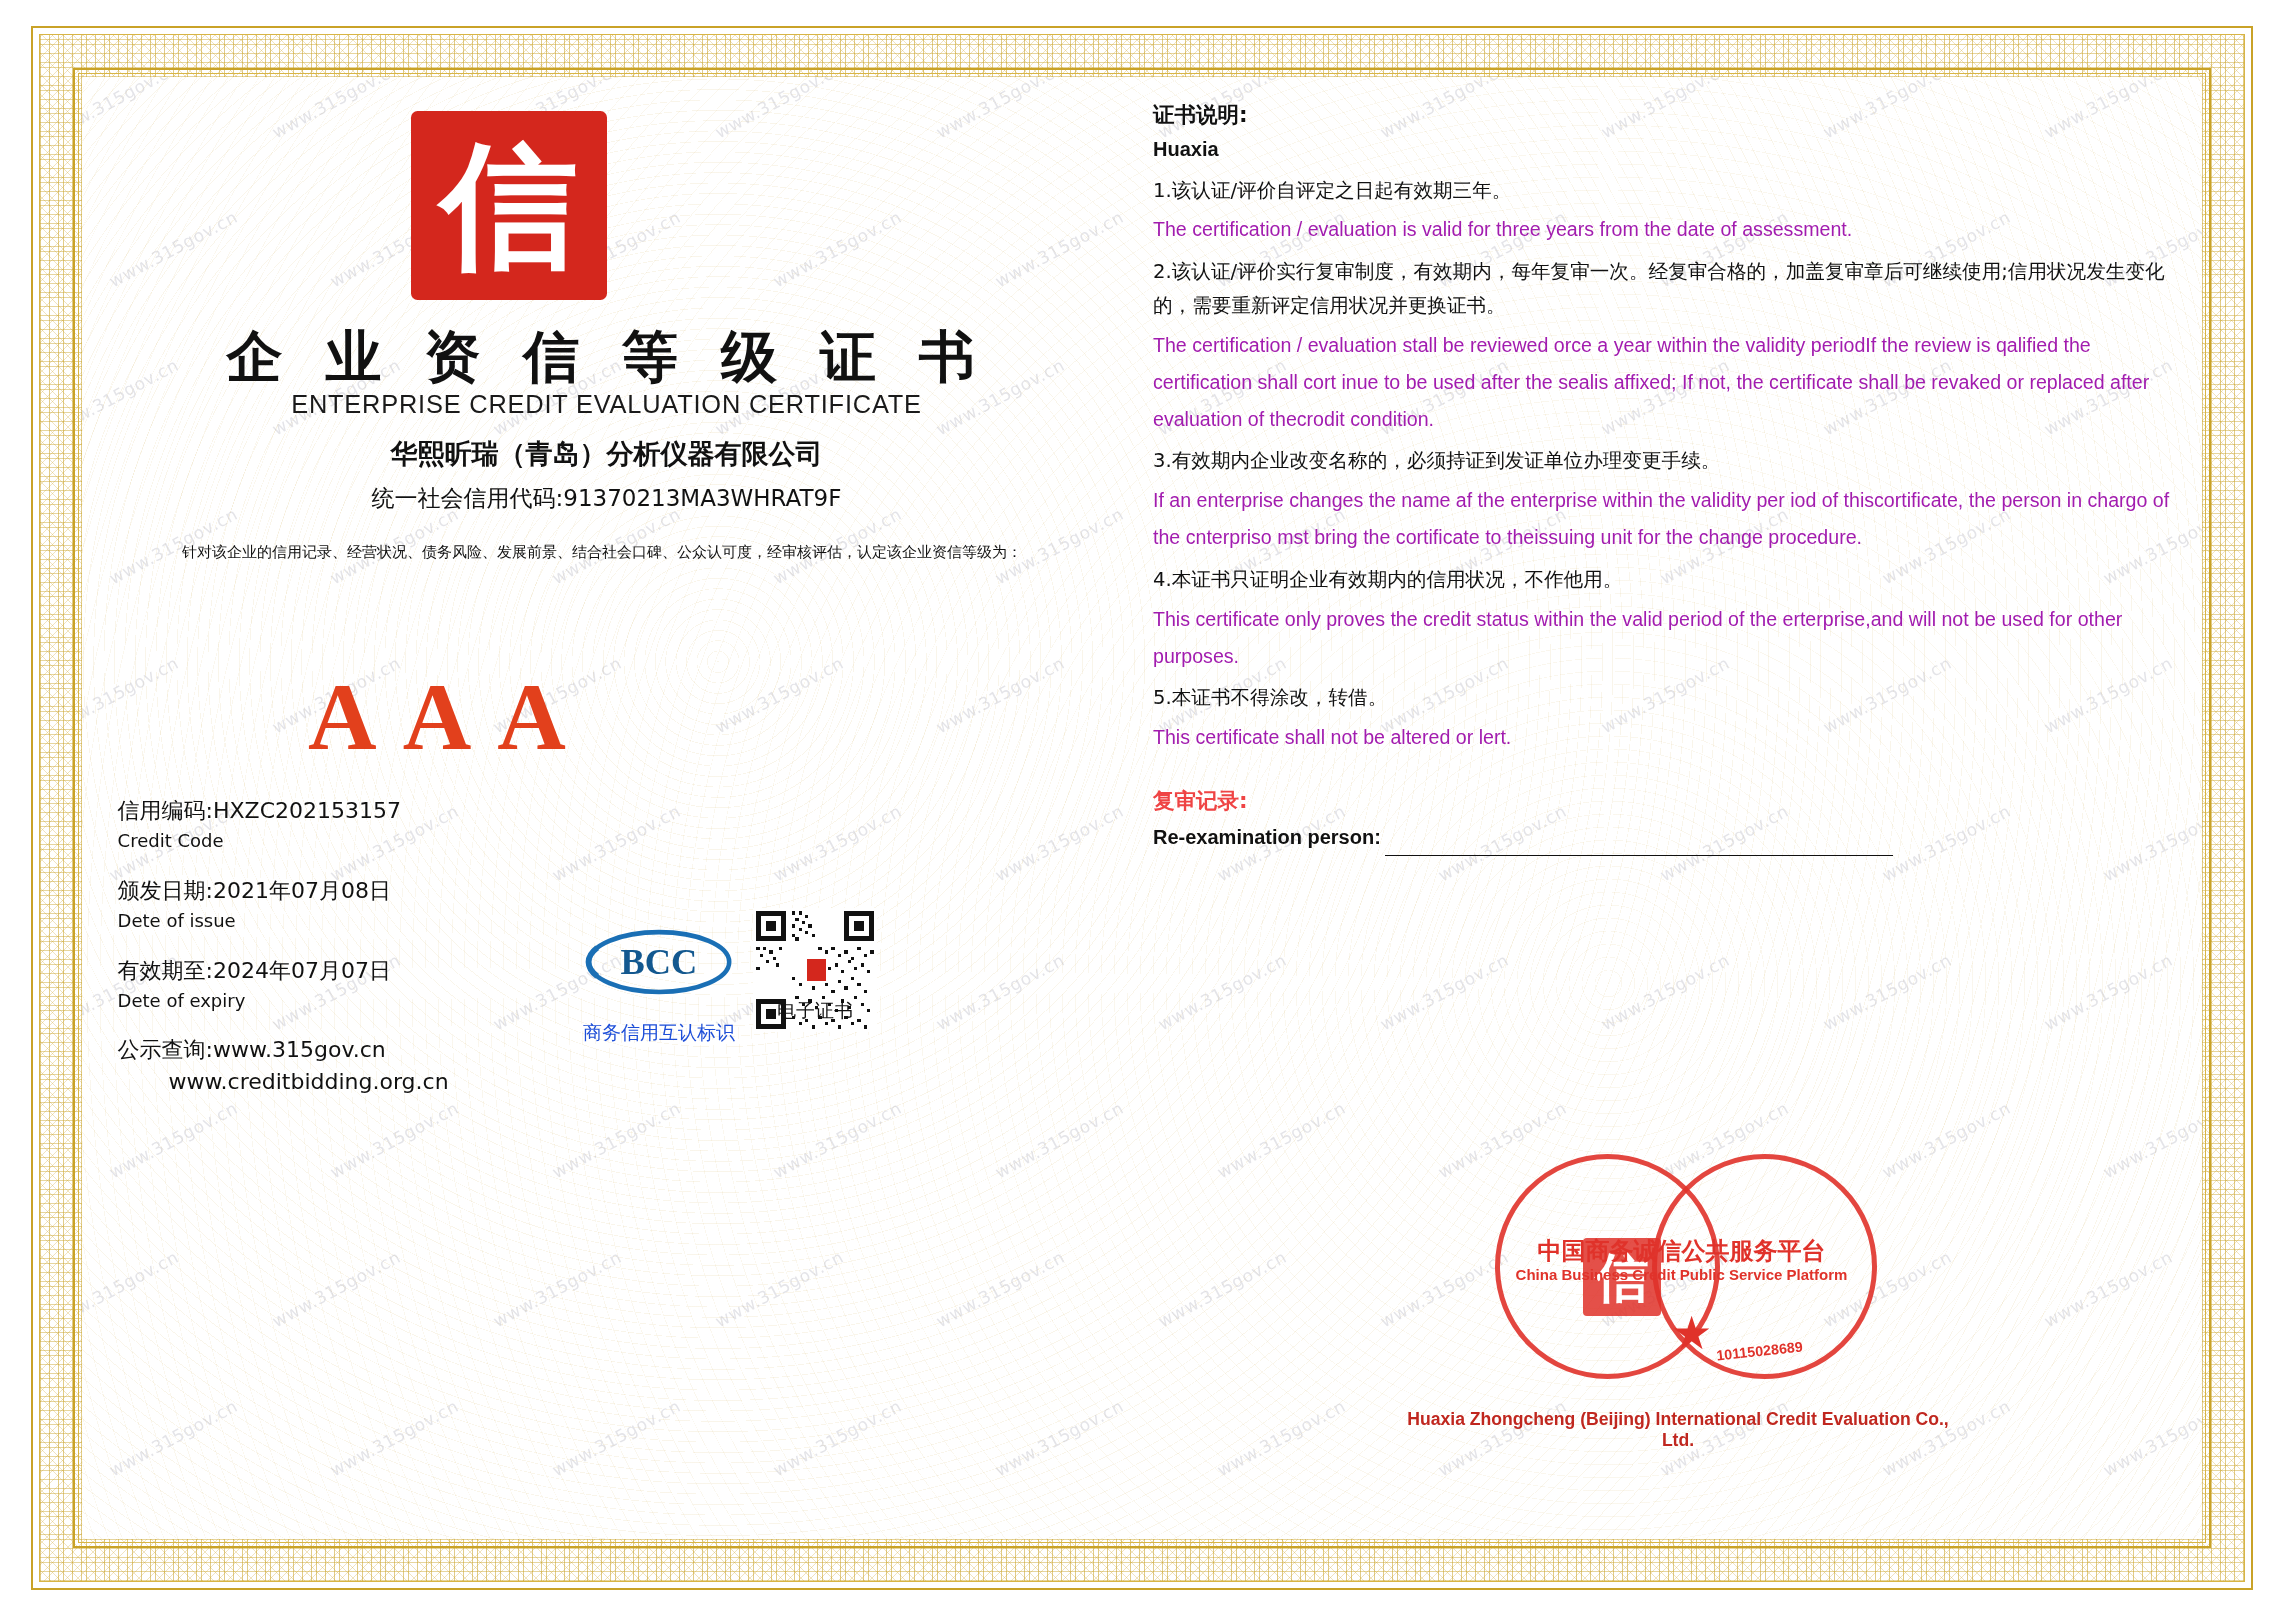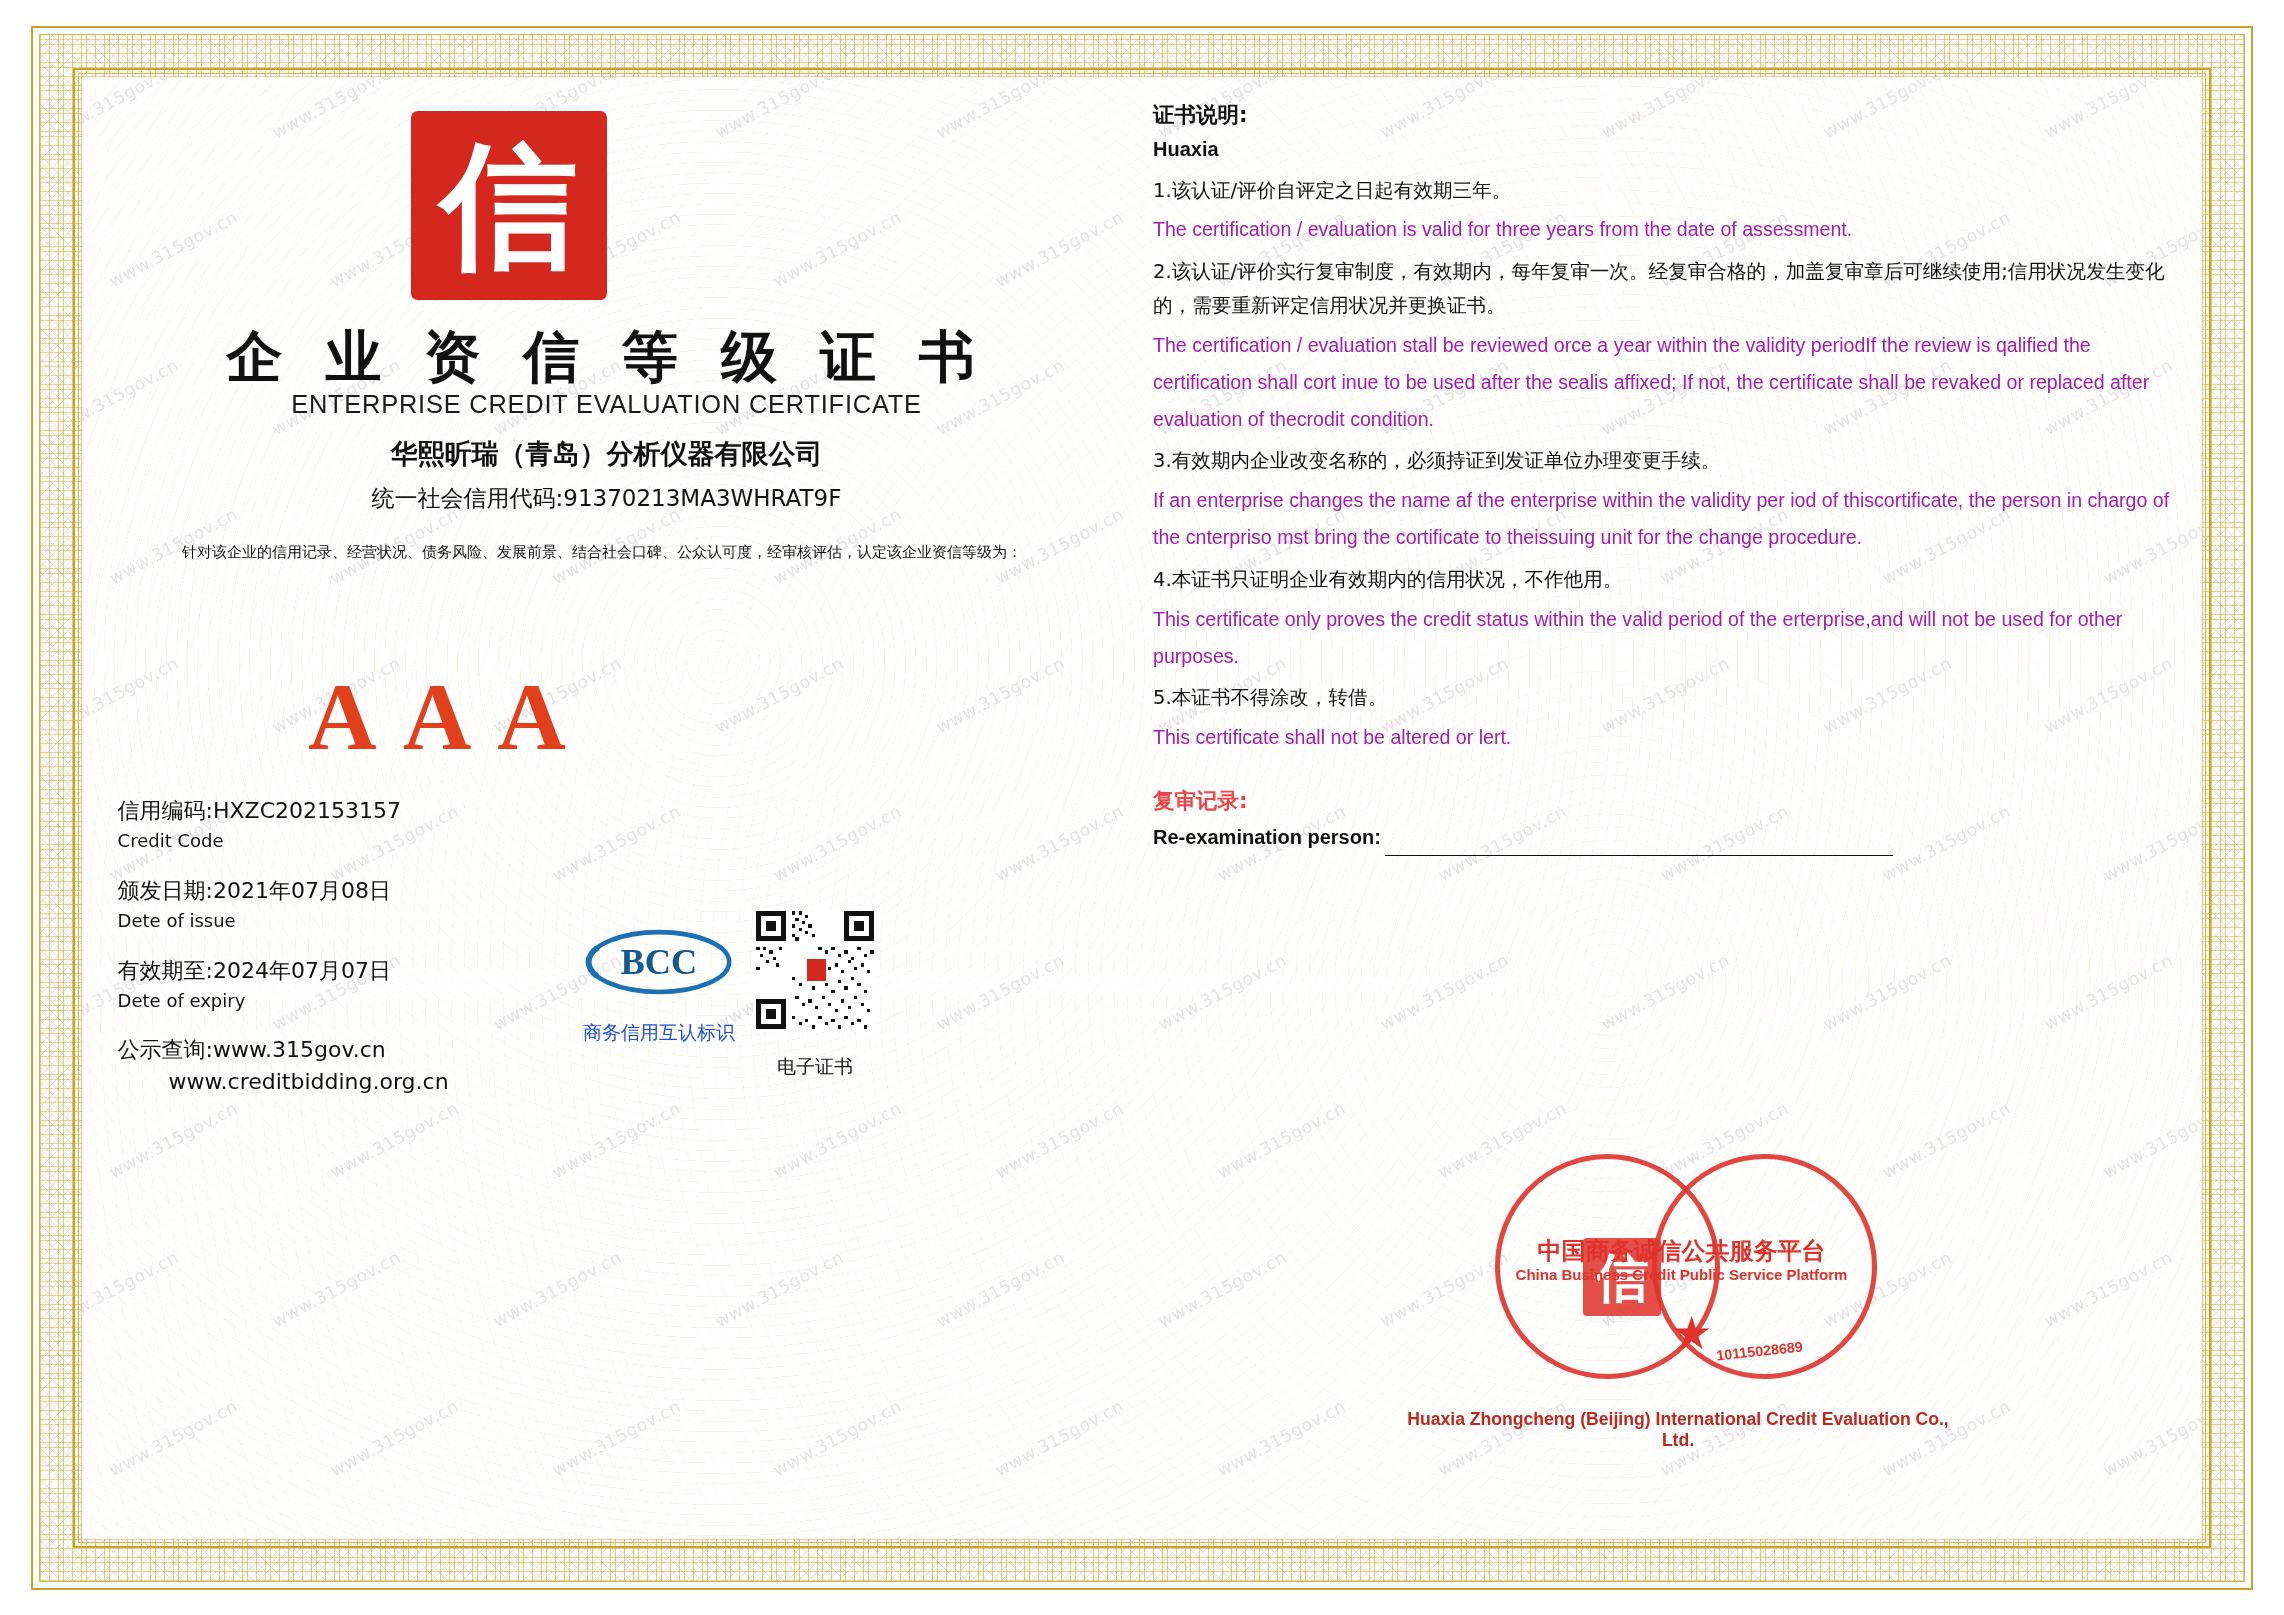--- a/index.html
+++ b/index.html
@@ -66,21 +66,21 @@
   .f-issue{top:777px;}
   .f-expiry{top:857px;}
   .f-query{top:936px;}
   .f-query .url2{font-size:22px;display:block;line-height:34px;margin-left:51px;}
 
   
   .bcc{position:absolute;left:486px;top:825px;width:150px;height:78px;}
   .bcc svg{display:block;}
   .bcc-label{position:absolute;left:463px;top:922px;width:196px;text-align:center;font-size:19px;color:#1d4ed8;font-family:"DejaVu Sans",sans-serif;}
   .qr{position:absolute;left:655px;top:810px;width:124px;height:124px;}
-  .qr-label{position:absolute;left:642px;top:956px;width:150px;text-align:center;font-size:19px;color:#111;font-family:"DejaVu Sans",sans-serif;}
+  .qr-label{position:absolute;left:642px;top:900px;width:150px;text-align:center;font-size:19px;color:#111;font-family:"DejaVu Sans",sans-serif;}
 
   
   .notes-title{font-size:21.5px;font-weight:700;color:#111;font-family:"DejaVu Sans",sans-serif;line-height:34px;}
   .notes-title-en{font-size:20px;font-weight:700;color:#111;line-height:35px;margin-bottom:3.9px;}
   .note-cn{font-size:19.6px;color:#111;line-height:34px;font-family:"DejaVu Sans",sans-serif;margin-top:6.5px;}
   .note-en{font-size:19.6px;color:#a21caf;line-height:37px;margin-top:3.9px;}
   .reexam{margin-top:27px;}
   .reexam .cn{font-size:21.5px;font-weight:700;color:#ef4444;font-family:"DejaVu Sans",sans-serif;line-height:35px;}
   .reexam .en{font-size:20px;font-weight:700;color:#111;line-height:38px;}
   .reexam .line{display:inline-block;width:508px;border-bottom:1.3px solid #111;vertical-align:bottom;height:19.6px;margin-left:3.9px;}

